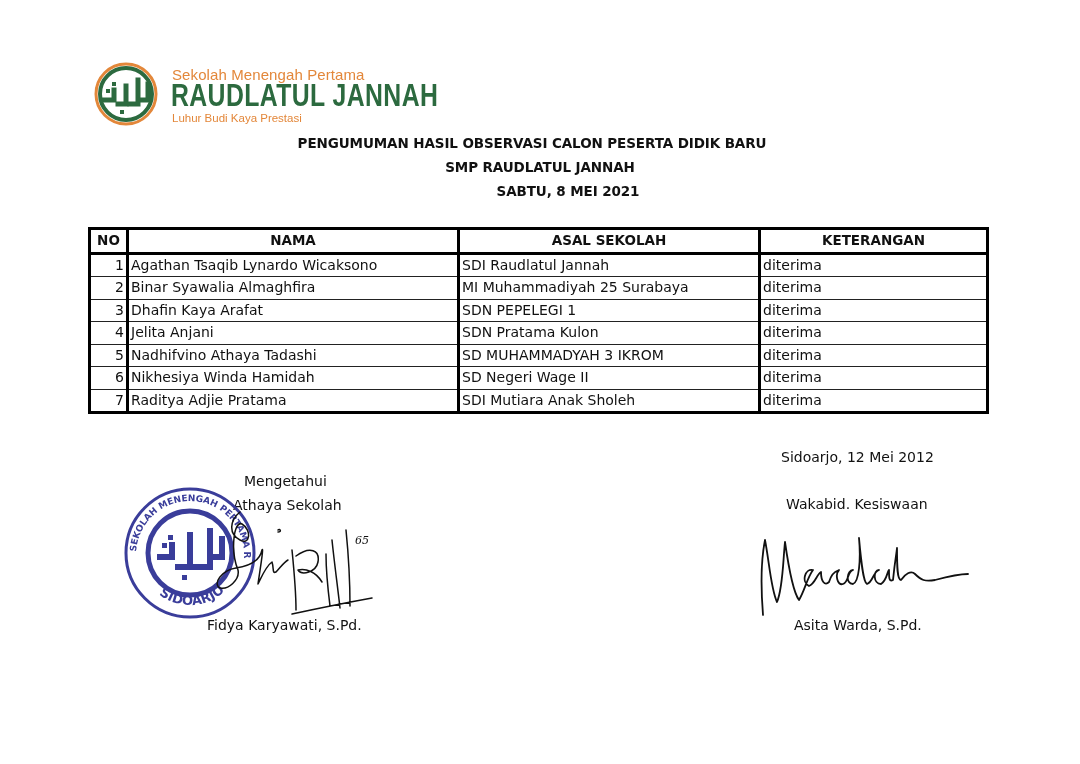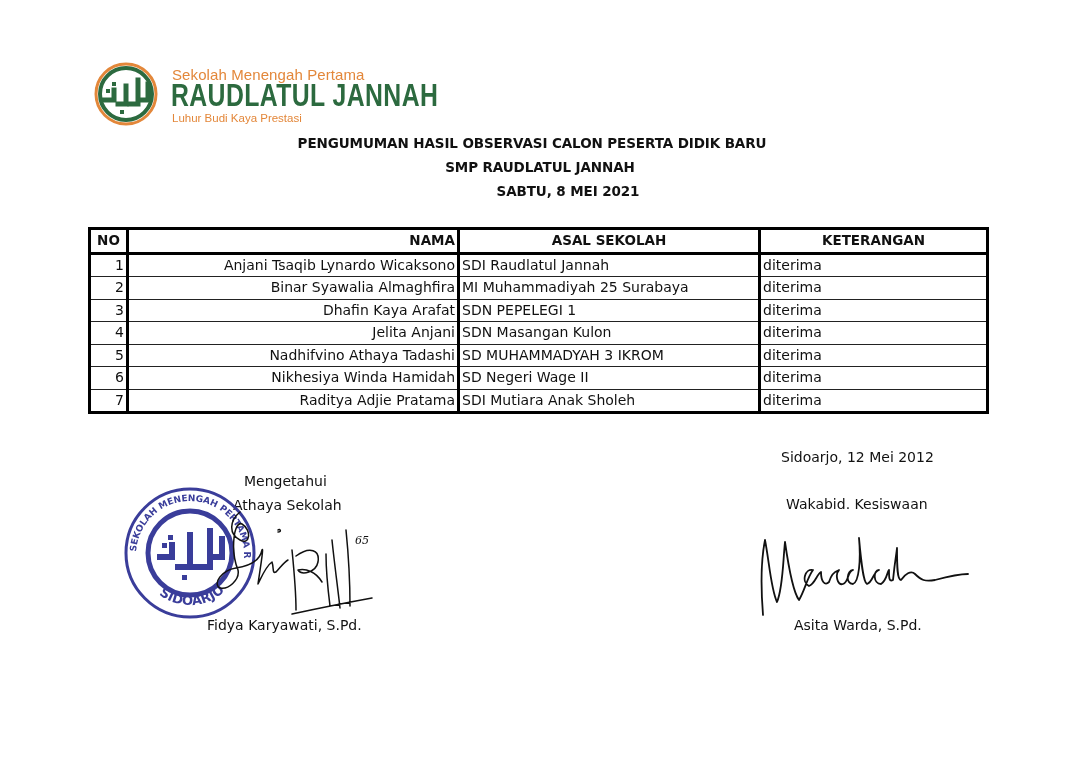--- a/index.html
+++ b/index.html
@@ -16,21 +16,21 @@
                 font-size:11.5px; color:#e3873a; white-space:nowrap; }
   .title { position:absolute; left:0; width:1080px; text-align:center; font-weight:bold;
            font-size:13.5px; letter-spacing:-0.1px; }
   .t1 { top:135px; left:-8px; } .t2 { top:159px; } .t3 { top:183px;padding-left:28px; }
   table.results { position:absolute; left:88px; top:227px; border-collapse:collapse;
                   border:3px solid #000; font-size:14px; }
   table.results th, table.results td { border:1.5px solid #222; padding:0 2px; height:21.5px; line-height:21px;
                   white-space:nowrap; }
   table.results th { font-weight:bold; font-size:13.5px; border-bottom:3px solid #000; text-align:center; }
   table.results td.no, table.results th.no { border-right:3px solid #000; }
-  table.results td.nama, table.results th.nama { border-right:3px solid #000;text-align:right; }
+  table.results td.nama, table.results th.nama { border-right:3px solid #000; }
   table.results td.asal, table.results th.asal { border-right:3px solid #000; }
   .col-no { width:31px; } .col-nama { width:324px; } .col-asal { width:294px; } .col-ket { width:221px; }
   td.no { text-align:right; padding-right:6px; }
   td.ket { text-align:left; }
   .sig-text { position:absolute; font-size:14px; white-space:nowrap; }
   .stamp { position:absolute; left:120px; top:485px; width:140px; height:135px; }
   .sig1 { position:absolute; left:200px; top:510px; width:180px; height:115px; }
   .sig2 { position:absolute; left:755px; top:530px; width:215px; height:90px; }
 </style>
 </head>
@@ -66,40 +66,40 @@
     <tr>
       <th class="no col-no">NO</th>
       <th class="nama col-nama">NAMA</th>
       <th class="asal col-asal">ASAL SEKOLAH</th>
       <th class="ket col-ket">KETERANGAN</th>
     </tr>
   </thead>
   <tbody>
     <tr>
       <td class="no">1</td>
-      <td class="nama">Anjani Tsaqib Lynardo Wicaksono</td>
+      <td class="nama">Agathan Tsaqib Lynardo Wicaksono</td>
       <td class="asal">SDI Raudlatul Jannah</td>
       <td class="ket">diterima</td>
     </tr>
     <tr>
       <td class="no">2</td>
       <td class="nama">Binar Syawalia Almaghfira</td>
       <td class="asal">MI Muhammadiyah 25 Surabaya</td>
       <td class="ket">diterima</td>
     </tr>
     <tr>
       <td class="no">3</td>
       <td class="nama">Dhafin Kaya Arafat</td>
       <td class="asal">SDN PEPELEGI 1</td>
       <td class="ket">diterima</td>
     </tr>
     <tr>
       <td class="no">4</td>
       <td class="nama">Jelita Anjani</td>
-      <td class="asal">SDN Masangan Kulon</td>
+      <td class="asal">SDN Pratama Kulon</td>
       <td class="ket">diterima</td>
     </tr>
     <tr>
       <td class="no">5</td>
       <td class="nama">Nadhifvino Athaya Tadashi</td>
       <td class="asal">SD MUHAMMADYAH 3 IKROM</td>
       <td class="ket">diterima</td>
     </tr>
     <tr>
       <td class="no">6</td>

